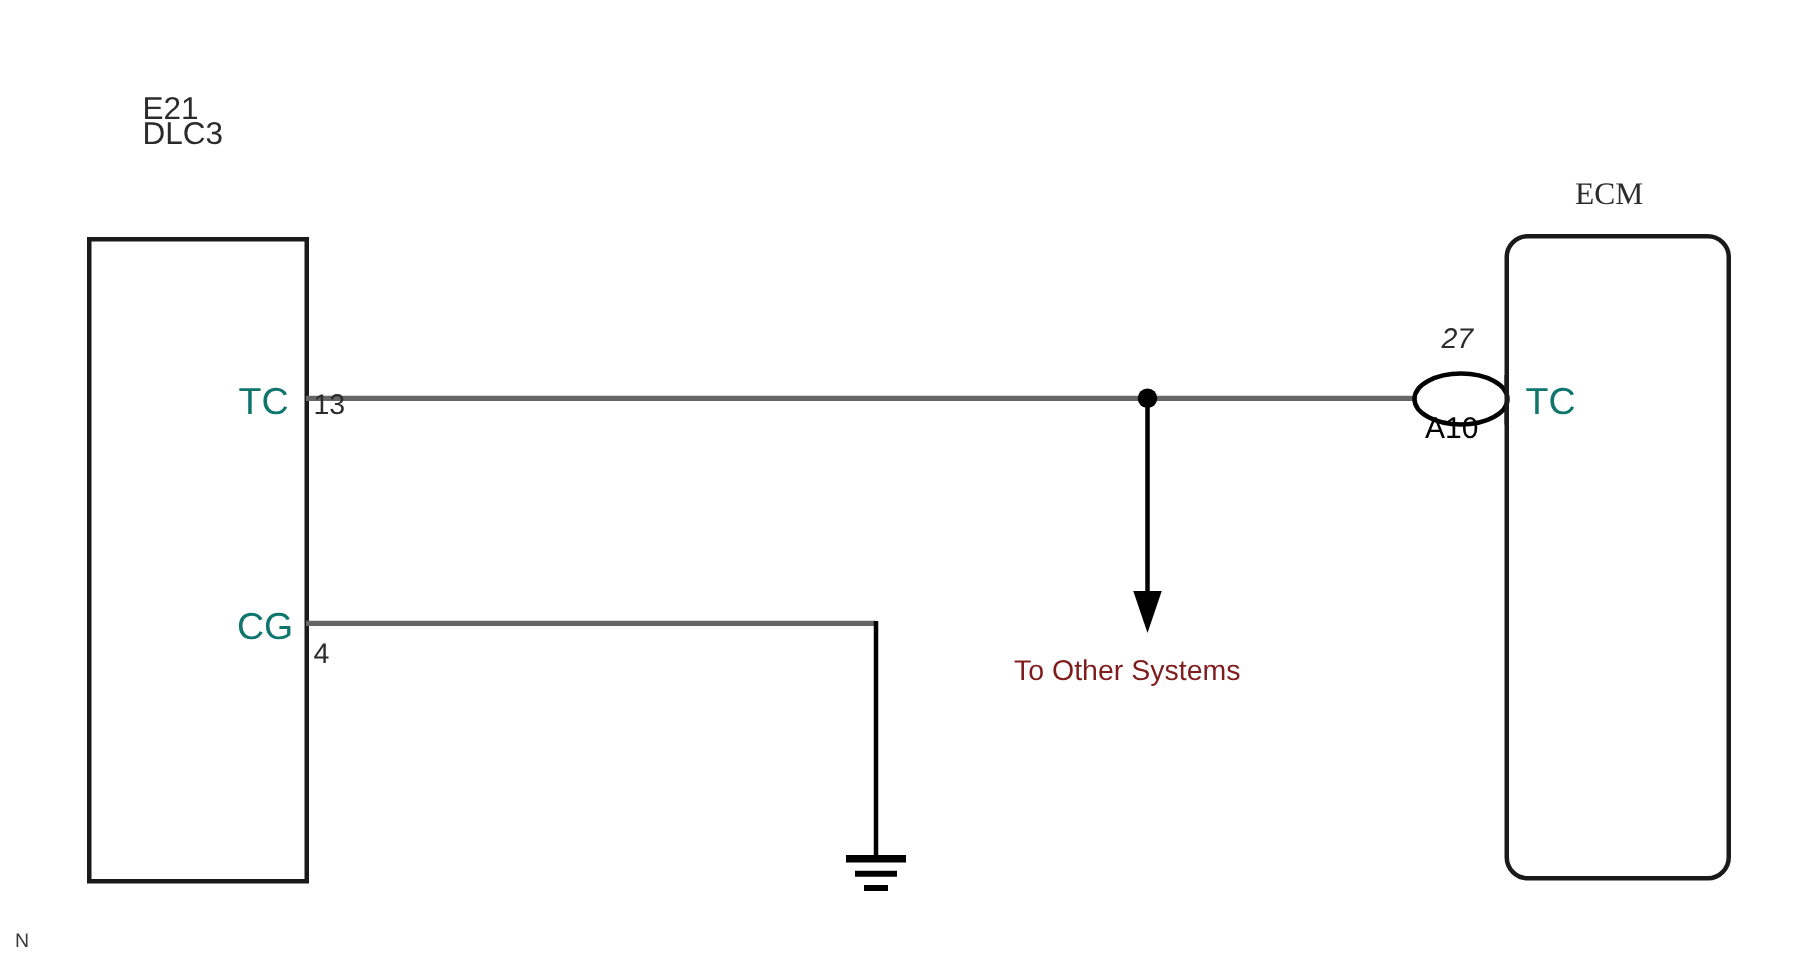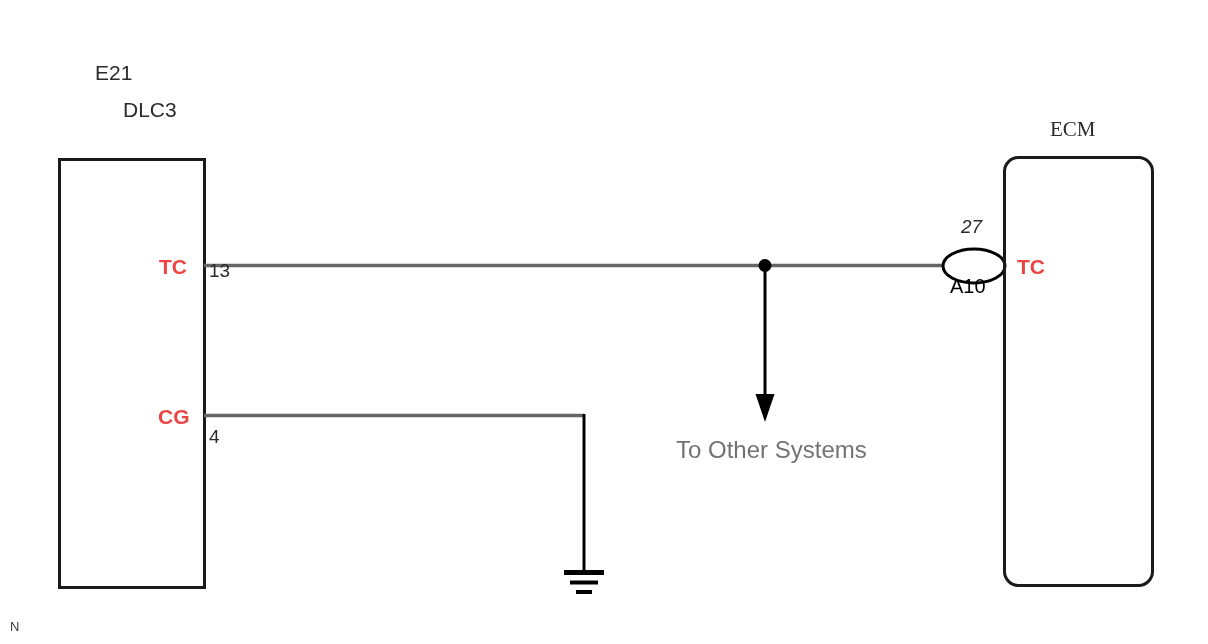--- a/index.html
+++ b/index.html
@@ -28,39 +28,38 @@
     white-space: nowrap;
     line-height: 1;
   }
   
   .title-text {
     font-size: 21px;
     color: #2b2b2b;
   }
   
   .pin-name {
-    font-size: 21px;
-    color: #ef4444;
-    font-weight: bold;
+    font-size: 25px;
+    color: #0f766e;
   }
   
   .pin-num {
     font-size: 19px;
     color: #2b2b2b;
   }
   
   .term-code {
     font-size: 20px;
     color: #000000;
     margin-top: 20px;
   }
   
   .annot-text {
-    font-size: 24px;
-    color: #737373;
+    font-size: 19px;
+    color: #7f1d1d;
   }
   
   .corner-mark {
     font-size: 13px;
     color: #3a3a3a;
   }
   svg {
     position: absolute;
     left: 0;
     top: 0;
@@ -94,21 +93,21 @@
       <line x1="570" y1="582.5" x2="598" y2="582.5" stroke="#000000" stroke-width="4"></line>
       <line x1="576" y1="592" x2="592" y2="592" stroke="#000000" stroke-width="4"></line>
     </g>
 
     <ellipse cx="974" cy="266" rx="31" ry="17" fill="#ffffff" stroke="#000000" stroke-width="3"></ellipse>
 
     <line x1="1004.5" y1="250" x2="1004.5" y2="283" stroke="#1a1a1a" stroke-width="3"></line>
   </svg>
 
   <div class="lbl title-text" style="left:95px; top:62px;">E21</div>
-  <div class="lbl title-text" style="left:95px; top:99px;margin-left:28px;">DLC3</div>
+  <div class="lbl title-text" style="left:95px; top:79px;">DLC3</div>
 
   <div class="lbl pin-name" style="left:159px; top:256px;">TC</div>
   <div class="lbl pin-num" style="left:209px; top:261px;">13</div>
 
   <div class="lbl pin-name" style="left:158px; top:406px;">CG</div>
   <div class="lbl pin-num" style="left:209px; top:427px;">4</div>
 
   <div class="lbl title-text" style="left:1050px; top:119px;font-family:Liberation Serif, serif;">ECM</div>
 
   <div class="lbl pin-num" style="left:961px; top:217px;font-style:italic;">27</div>

